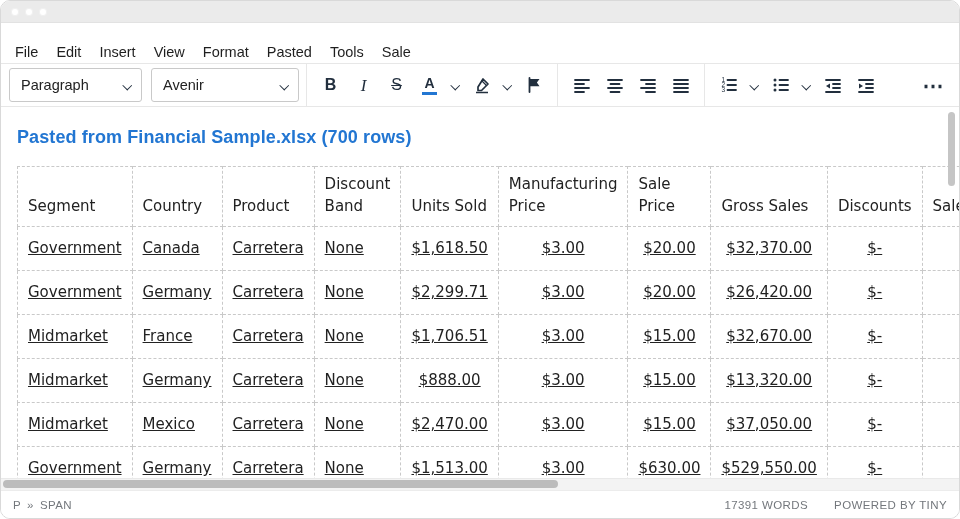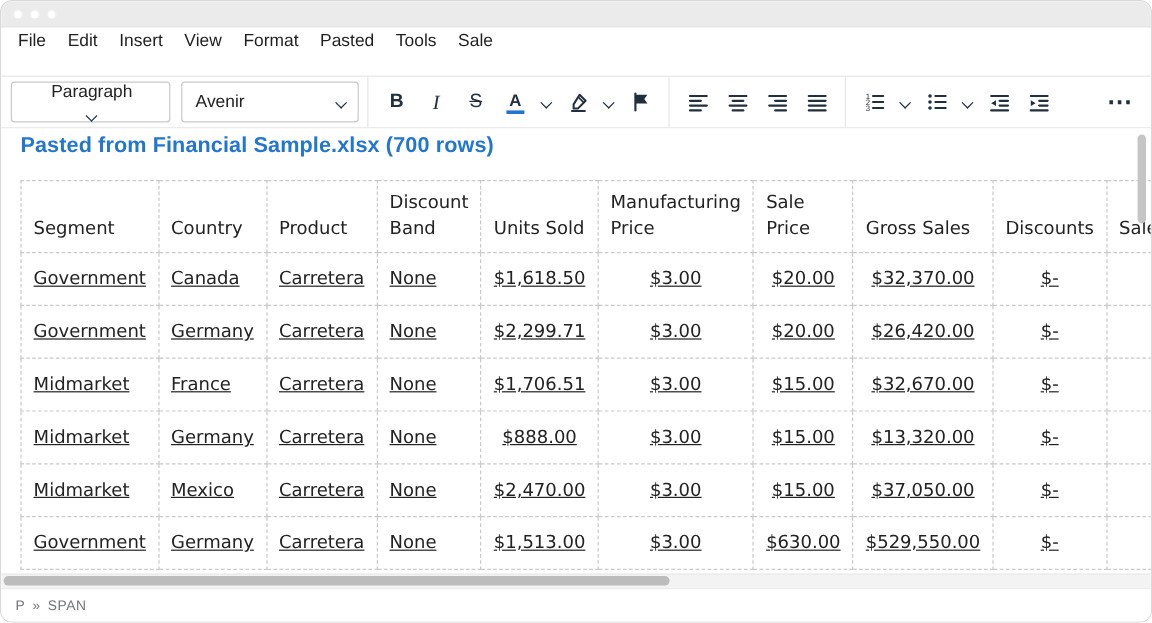--- a/index.html
+++ b/index.html
@@ -5,46 +5,46 @@
   * { box-sizing: border-box; }
   body { margin: 0; background: #ffffff; font-family: "Liberation Sans", sans-serif; }
   .window {
     width: 960px; height: 519px; border: 1px solid #d9d9d9; border-radius: 10px;
     overflow: hidden; background: #fff; position: relative;
   }
   
   .titlebar { height: 22px; background: #ebebeb; display: flex; align-items: center; padding-left: 10px; gap: 6px; border-bottom: 1px solid #e2e2e2; }
   .dot { width: 8px; height: 8px; border-radius: 50%; background: #ffffff; box-shadow: inset 0 0 0 1px rgba(0,0,0,0.06); }
   
-  .menubar { height: 40px; display: flex; align-items: flex-start; padding: 0 5px; background: #fff; }
+  .menubar { height: 40px; display: flex; align-items: flex-end; padding: 0 5px; background: #fff; }
   .menu-item { padding: 3px 9px; font-size: 14.5px; color: #1f1f1f; cursor: default; }
   
   .toolbar { height: 44px; display: flex; align-items: center; border-top: 1px solid #e7e7e7; border-bottom: 1px solid #e7e7e7; padding-left: 8px; background: #fff; }
   .tb-select { height: 34px; border: 1px solid #c9c9c9; border-radius: 3px; background: #fff; display: flex; align-items: center; justify-content: space-between; padding: 0 9px 0 11px; font-size: 14.5px; color: #222; cursor: pointer; }
-  .tb-select.block { width: 133px; margin-right: 9px; flex-direction: column; }
+  .tb-select.block { width: 133px; margin-right: 9px; }
   .tb-select.font  { width: 148px; gap: 40px; }
   .sep { width: 1px; align-self: stretch; background: #e7e7e7; margin: 0 7px; }
   .tb-btn { height: 34px; min-width: 31px; border: 0; background: transparent; display: flex; align-items: center; justify-content: center; padding: 0 2px; margin: 0 1px; color: #222f3e; cursor: pointer; font-family: "Liberation Sans", sans-serif; }
   .tb-btn.narrow { min-width: 17px; padding: 0; }
   .glyph { font-size: 16px; color: #222f3e; line-height: 1; }
   .glyph.b { font-weight: bold; }
   .glyph.i { font-style: italic; font-family: "Liberation Serif", serif; font-size: 17px; }
   .glyph.s { text-decoration: line-through; }
   .stack { display: flex; flex-direction: column; align-items: center; line-height: 1; }
   .stack .letter { font-size: 14px; font-weight: bold; color: #222f3e; }
   .stack .cbar { width: 15px; height: 3px; margin-top: 2px; }
   .cbar.text { background: #2276d2; }
   .chev { width: 9px; height: 9px; position: relative; display: inline-block; }
   .chev::after { content: ""; position: absolute; left: 1px; top: 1px; width: 5.5px; height: 5.5px;
     border-right: 1.7px solid #222f3e; border-bottom: 1.7px solid #222f3e; transform: rotate(45deg); }
   .more { margin-left: auto; margin-right: 10px; }
   .more .glyph { font-size: 21px; font-weight: bold; letter-spacing: 1px; }
   
   .content { position: relative; height: 383px; background: #fff; overflow: hidden; padding-left: 16px; }
-  .doc-heading { margin: 4px 0 18px; font-size: 18px; font-weight: bold; color: #2276d2; letter-spacing: 0.1px; }
+  .doc-heading { margin: 20px 0 18px; font-size: 18px; font-weight: bold; color: #2276d2; letter-spacing: 0.1px; }
   table.fin { border-collapse: collapse; table-layout: fixed; font-family: "DejaVu Sans", sans-serif; font-size: 15px; color: #222; }
   .fin td { border: 1px dashed #c9c9c9; padding: 11px 10px; }
   .fin thead td { vertical-align: bottom; padding: 6px 10px 9px; line-height: 22px; }
   .fin tbody td { white-space: nowrap; line-height: 21px; text-decoration: underline; }
   .fin td.num { text-align: center; }
   .vscroll { position: absolute; top: 5px; right: 4px; width: 7px; height: 74px; border-radius: 4px; background: #c5c5c5; }
   .htrack { position: absolute; left: 0; right: 0; bottom: 0; height: 12px; background: #f3f3f3; border-top: 1px solid #e9e9e9; }
   .hthumb { position: absolute; left: 2px; bottom: 2px; height: 8px; width: 555px; border-radius: 4px; background: #bcbcbc; }
   
   .statusbar { height: 28px; display: flex; align-items: center; padding: 0 12px; font-size: 11.5px; color: #73777c; background: #fff; border-top: 1px solid #ececec; letter-spacing: 0.4px; }
@@ -322,15 +322,19 @@
     <div class="vscroll"></div>
     <div class="htrack">
       <div class="hthumb"></div>
     </div>
   </div>
 
   <div class="statusbar">
     <span class="path-item">P</span>
     <span class="path-sep">»</span>
     <span class="path-item">SPAN</span>
+    <span class="sb-right">
+      <span>17391 WORDS</span>
+      <span>POWERED BY TINY</span>
+    </span>
   </div>
 
 </div>
 
 </body></html>

